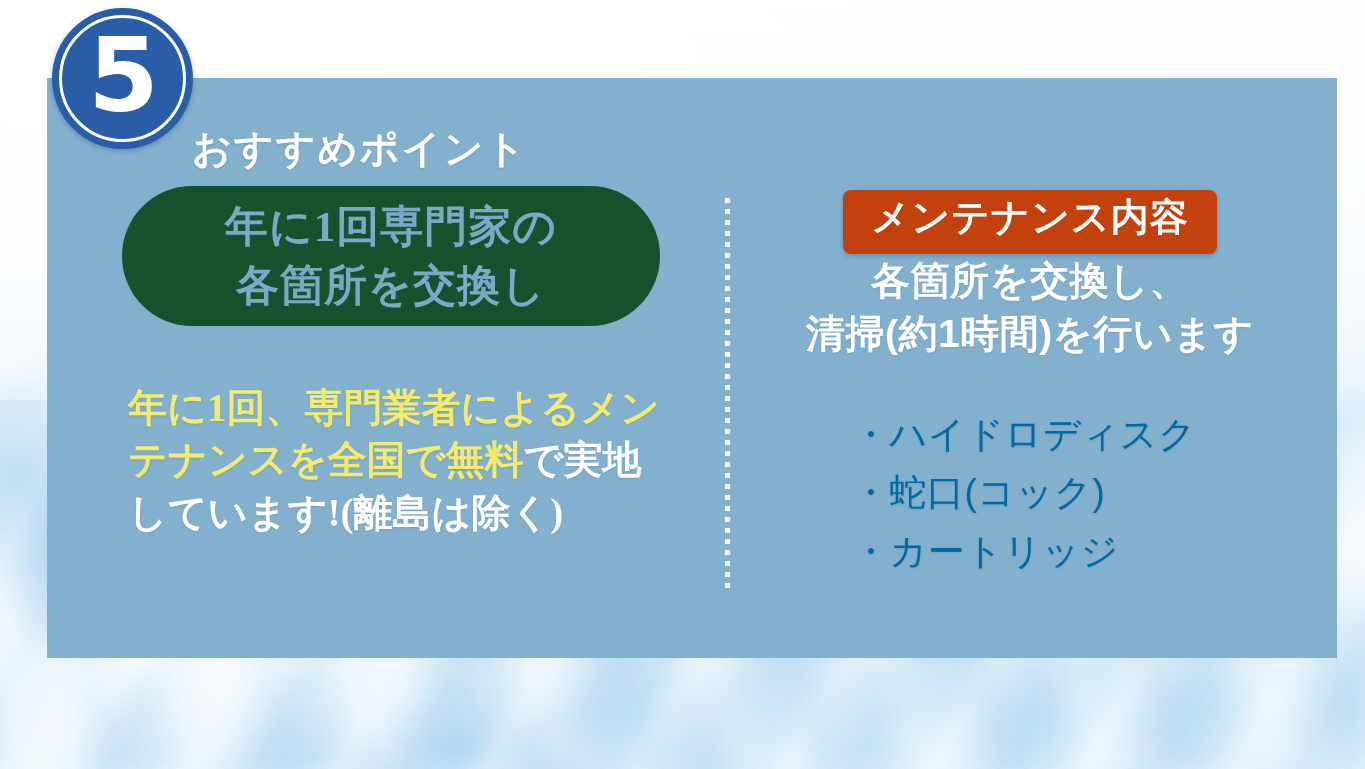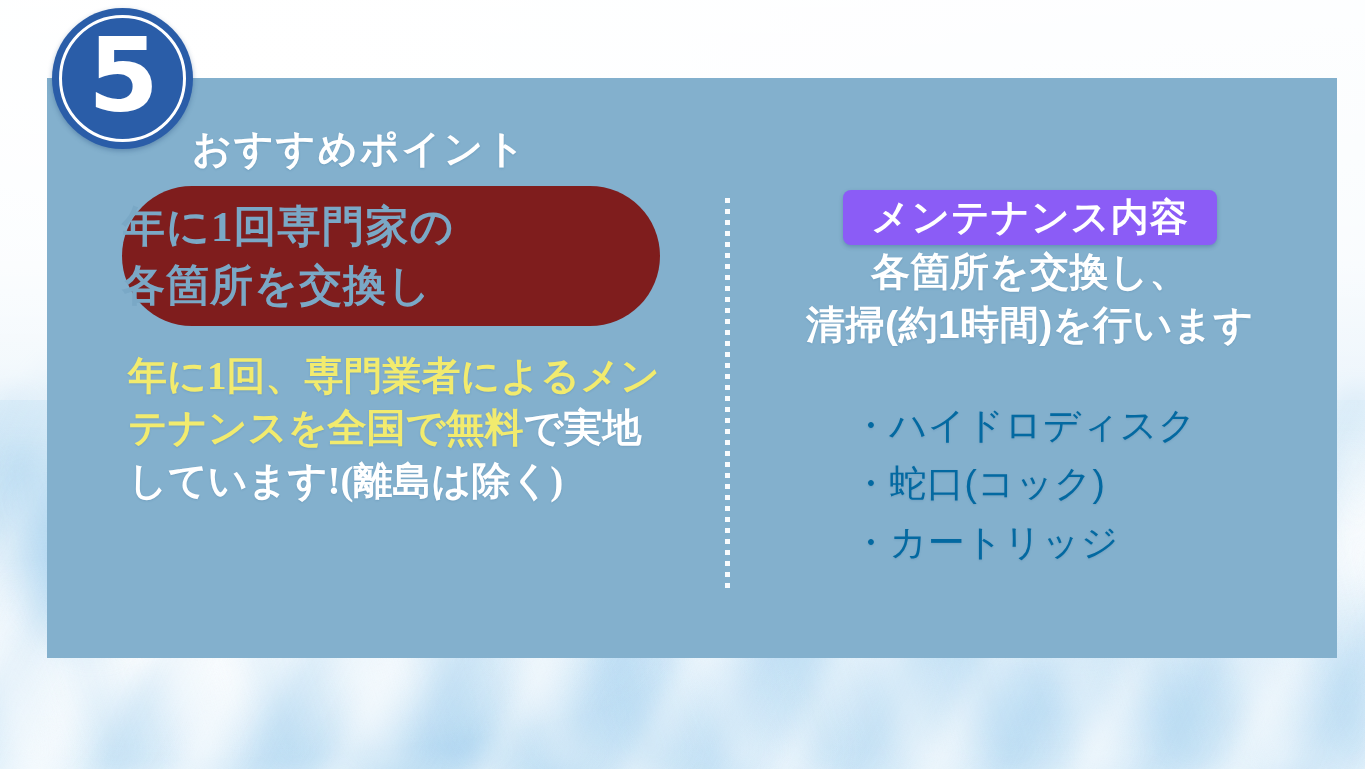--- a/index.html
+++ b/index.html
@@ -145,37 +145,38 @@
     font-weight: 700;
     letter-spacing: 2px;
     margin-left: 70px;
     margin-bottom: 10px;
     text-shadow: 0 1px 2px rgba(60,110,150,.25);
   }
   .pill {
     width: 538px;
     height: 140px;
     border-radius: 70px;
-    background: #7f1d1d;
+    background: #14532d;
     display: flex;
     flex-direction: column;
+    align-items: center;
     justify-content: center;
     box-sizing: border-box;
   }
   .pill-line {
     font-family: "Liberation Serif", "DejaVu Serif", serif;
     color: #7aa8c6;
     font-weight: 700;
     font-size: 43px;
     line-height: 1.38;
     letter-spacing: 1px;
     white-space: nowrap;
   }
   .body-copy {
-    margin-top: 24px;
+    margin-top: 56px;
     margin-left: 6px;
     width: 552px;
     font-family: "Liberation Serif", "DejaVu Serif", serif;
     font-weight: 700;
     font-size: 39px;
     line-height: 1.34;
     letter-spacing: 0px;
     color: #ffffff;
     text-shadow: 0 1px 2px rgba(60,110,150,.22);
   }
@@ -197,24 +198,24 @@
   
   .right-col {
     position: absolute;
     left: 760px;
     top: 190px;
     width: 540px;
     text-align: center;
   }
   .tag {
     display: inline-block;
-    background: #8b5cf6;
+    background: #c2410c;
     color: #ffffff;
     border-radius: 8px;
-    padding: 7px 28px 6px;
+    padding: 7px 28px 15px;
     font-size: 38px;
     font-weight: 700;
     letter-spacing: 1px;
     line-height: 1.1;
     box-shadow: 0 2px 4px rgba(30,70,120,.3);
   }
   .right-desc {
     color: #ffffff;
     font-size: 39px;
     font-weight: 700;

